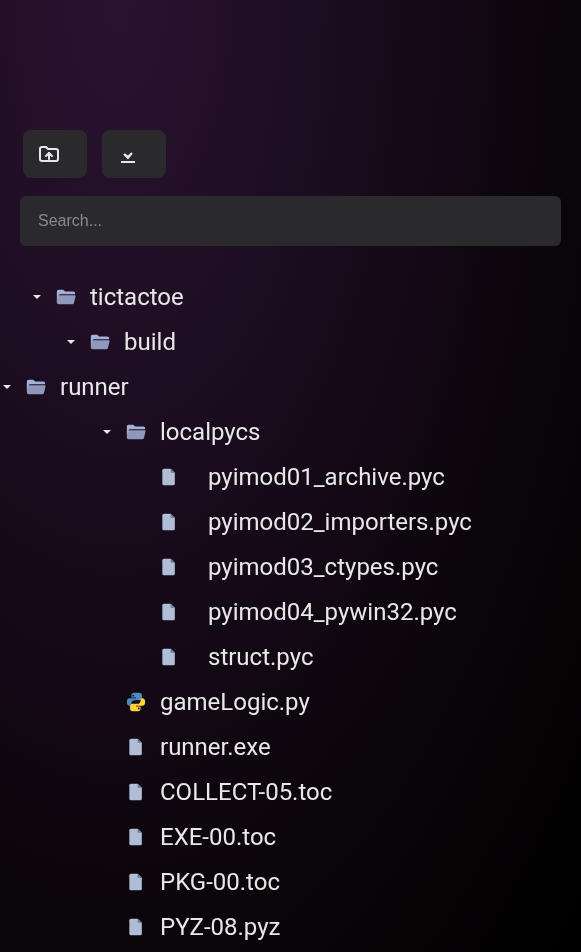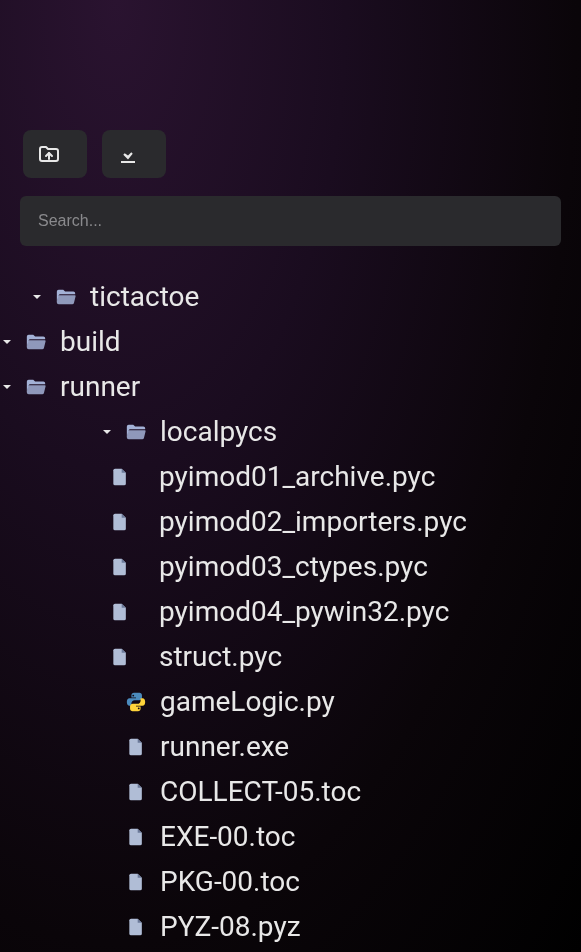--- a/index.html
+++ b/index.html
@@ -43,21 +43,21 @@
       border-radius: 6px;
       padding: 0 18px;
       font-size: 16px;
       color: #e8e8e8;
     }
     .search-input::placeholder {
       color: #8a8a8d;
     }
     .tree {
       padding: 28px 0 0 0;
-      font-size: 28px;
+      font-size: 24px;
     }
     .tree-row {
       display: flex;
       align-items: center;
       height: 45px;
       cursor: pointer;
       white-space: nowrap;
     }
     .chevron {
       width: 14px;
@@ -84,24 +84,24 @@
       margin-right: 12px;
       display: inline-flex;
       align-items: center;
       justify-content: center;
     }
     .label {
       color: #e8e8e8;
       font-weight: 400;
     }
     .indent-0 { padding-left: 30px; }
-    .indent-1 { }
+    .indent-1 { padding-left: 64px; }
     .indent-2 { }
     .indent-3 { padding-left: 100px; }
-    .indent-4 { padding-left: 69px; gap: 15px; }
+    .indent-4 { padding-left: 118px; gap: 15px; }
     .folder-color { fill: #a3b1d6; }
     .file-color { fill: #b0bdd6; }
   </style>
 </head>
 <body>
 
 <div class="toolbar">
   <button class="toolbar-btn" title="Upload folder">
     <span class="icon">
       <svg viewBox="0 0 24 24" width="26" height="26" fill="none" stroke="#e8e8e8" stroke-width="2" stroke-linecap="round" stroke-linejoin="round">

